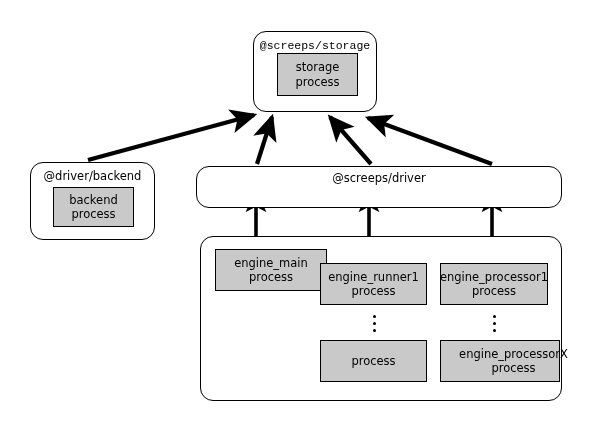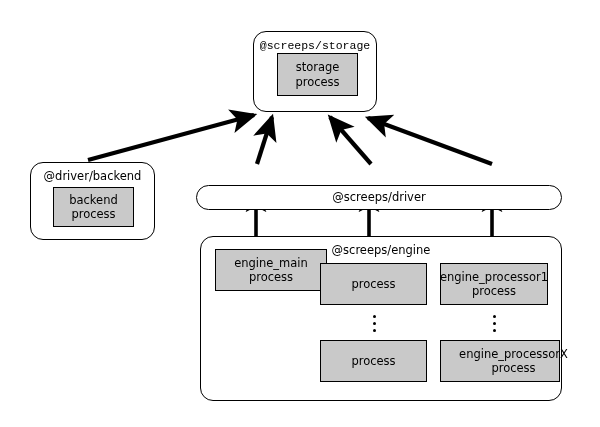--- a/index.html
+++ b/index.html
@@ -59,23 +59,22 @@
 
   #storage-pkg { left: 253px; top: 31px; width: 124px; height: 81px; }
   #storage-pkg .pkg-label { top: 7px; font-family: Liberation Mono, monospace; }
   #storage-process { left: 23px; top: 21px; width: 81px; height: 43px; }
 
   #backend-pkg { left: 30px; top: 162px; width: 125px; height: 78px; }
   #backend-pkg .pkg-label { top: 7px; }
   #backend-process { left: 22px; top: 24px; width: 81px; height: 40px; }
 
   #driver-pkg {
-    left: 196px; top: 166px; width: 366px; height: 25px;
+    left: 196px; top: 166px; width: 366px; height: 42px;
     border-radius: 13px;
-    margin-top: 19px;
   }
   #driver-pkg .pkg-label { top: 5px; }
 
   #engine-pkg { left: 200px; top: 236px; width: 362px; height: 165px; }
   #engine-pkg .pkg-label { top: 7px; }
 
   #engine-main      { left: 14px;  top: 12px;  width: 112px;  height: 42px; }
   #engine-runner1   { left: 119px; top: 26px;  width: 107px; height: 42px; }
   #engine-proc1     { left: 239px; top: 26px;  width: 108px; height: 42px; }
   #engine-runnerx   { left: 119px; top: 103px; width: 107px; height: 42px; }
@@ -140,28 +139,28 @@
       <span>backend</span>
       <span>process</span>
     </div>
   </div>
 
   <div class="pkg-box" id="driver-pkg">
     <div class="pkg-label">@screeps/driver</div>
   </div>
 
   <div class="pkg-box" id="engine-pkg">
-    <div class="pkg-label">@screeps/engine</div>
 
     <div class="proc-box" id="engine-main">
       <span>engine_main</span>
       <span>process</span>
     </div>
 
     <div class="proc-box" id="engine-runner1">
+      <span>engine_runner1</span>
       <span>process</span>
     </div>
 
     <div class="proc-box" id="engine-proc1">
       <span>engine_processor1</span>
       <span>process</span>
     </div>
 
     <div class="vdots" id="dots-runner">
       <i></i>

